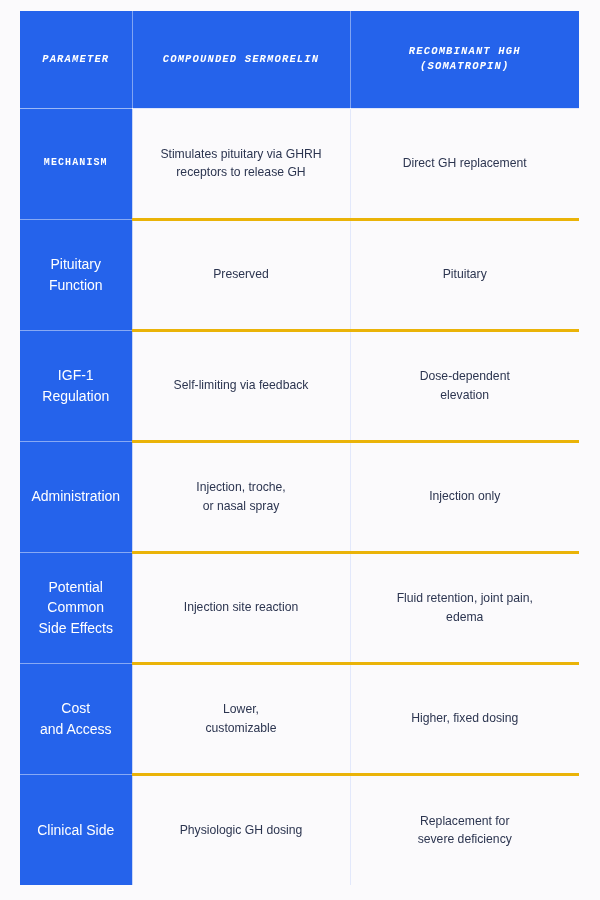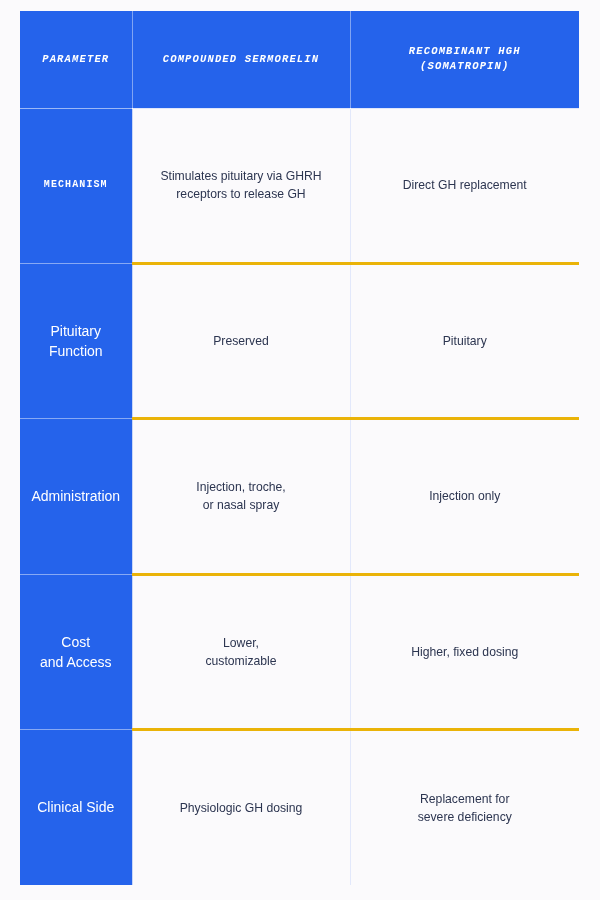--- a/index.html
+++ b/index.html
@@ -128,24 +128,39 @@
 receptors to release GH</td>
             <td class="val last firstrow">Direct GH replacement</td>
           </tr>
           <tr>
             <td class="param">Pituitary
 Function</td>
             <td class="val">Preserved</td>
             <td class="val last">Pituitary</td>
           </tr>
           <tr>
+            <td class="param">IGF-1
+Regulation</td>
+            <td class="val">Self-limiting via feedback</td>
+            <td class="val last">Dose-dependent
+elevation</td>
+          </tr>
+          <tr>
             <td class="param">Administration</td>
             <td class="val">Injection, troche,
 or nasal spray</td>
             <td class="val last">Injection only</td>
+          </tr>
+          <tr>
+            <td class="param">Potential
+Common
+Side Effects</td>
+            <td class="val">Injection site reaction</td>
+            <td class="val last">Fluid retention, joint pain,
+edema</td>
           </tr>
           <tr>
             <td class="param">Cost
 and Access</td>
             <td class="val">Lower,
 customizable</td>
             <td class="val last">Higher, fixed dosing</td>
           </tr>
           <tr>
             <td class="param">Clinical Side</td>

